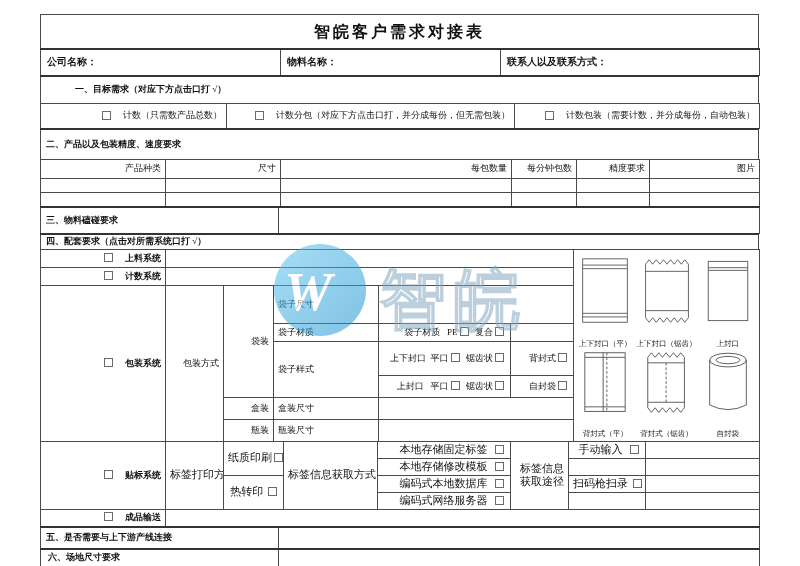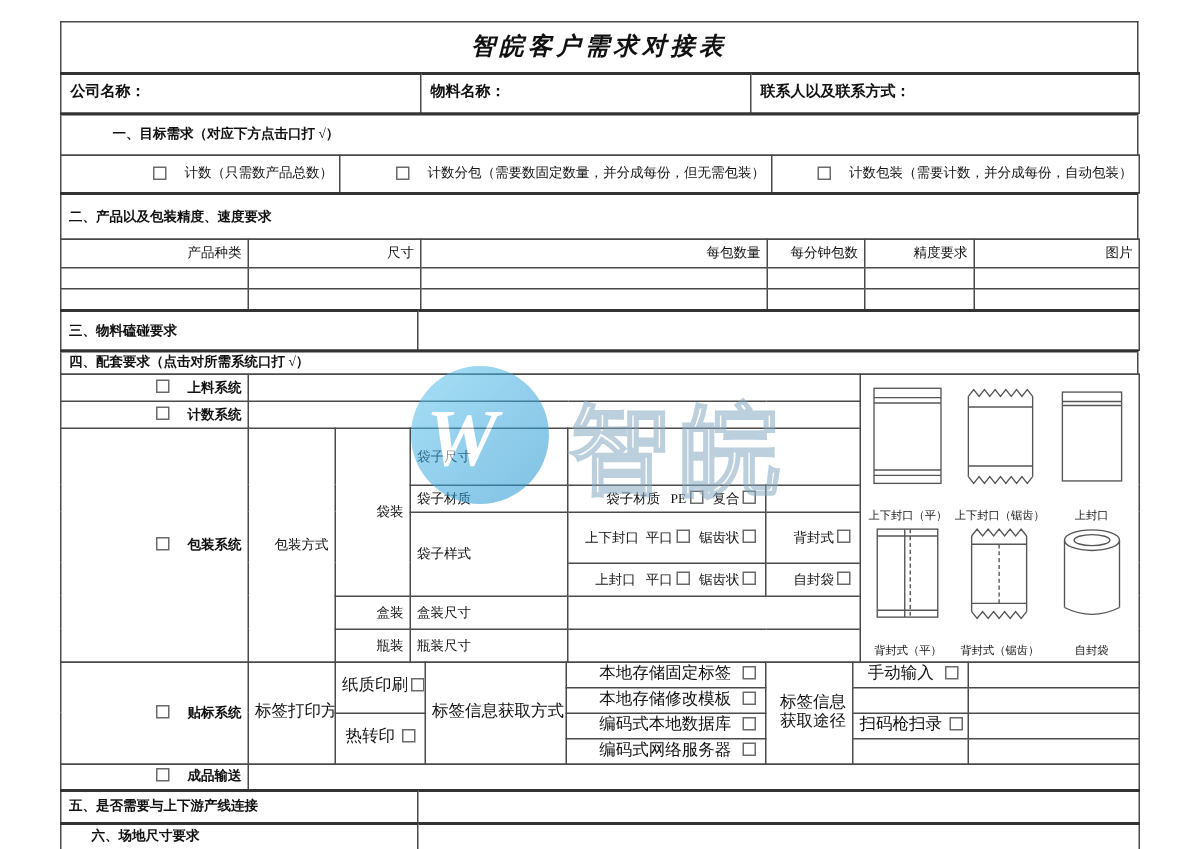--- a/index.html
+++ b/index.html
@@ -1,19 +1,19 @@
 <!DOCTYPE html>
 <html><head>
 <meta charset="utf-8">
 <style>
   html,body{margin:0;padding:0;background:#fff;}
   body{width:800px;height:566px;position:relative;font-family:"Liberation Serif",serif;color:#111;}
   #sheet{position:absolute;left:40px;top:14px;width:719px;}
   table{border-collapse:collapse;table-layout:fixed;width:719px;margin-top:-1px;}
-  table:first-child{margin-top:0;font-style:italic;}
+  table:first-child{margin-top:0;}
   td{border:1px solid #4a4a4a;padding:0 4px;font-size:9px;line-height:1.25;overflow:hidden;white-space:nowrap;vertical-align:middle;background:transparent;}
   .bold{font-weight:bold;}
   .center{text-align:right;}
   .title-cell{font-size:16px;font-weight:bold;text-align:center;letter-spacing:3px;}
   .info-cell{font-size:10px;font-weight:bold;padding-left:6px;}
   .sec{font-weight:bold;font-size:9px;padding-left:5px;border-top:2px solid #333;}
   .secrow td{border-top:2px solid #333;}
   tr.h34 td{height:33px;} tr.h26 td{height:25px;} tr.h27 td{height:26px;padding-left:34px;}
   tr.h25 td{height:24px;} tr.h30 td{height:29px;} tr.h19 td{height:18px;}
   tr.h14 td{height:13px;} tr.h16 td{height:14px;} tr.h18 td{height:17px;}
@@ -67,21 +67,21 @@
 
   <table>
     <colgroup>
         <col style="width:186px">
         <col style="width:288px">
         <col style="width:245px">
       </colgroup>
     <tbody>
         <tr class="h25">
       <td class="center"><span class="cb gap"></span><span>计数（只需数产品总数）</span></td>
-      <td class="center"><span class="cb gap"></span><span>计数分包（需要数固定数量，并分成每份，但无需包装）</span></td>
+      <td class="center"><span class="cb gap"></span><span>计数分包（对应下方点击口打，并分成每份，但无需包装）</span></td>
       <td class="center"><span class="cb gap"></span><span>计数包装（需要计数，并分成每份，自动包装）</span></td>
     </tr>
   </tbody>
     </table>
 
   <table>
     <tbody>
         <tr class="h30">
       <td class="sec">二、产品以及包装精度、速度要求</td>
     </tr>
@@ -355,21 +355,21 @@
   </tbody>
     </table>
 
   <table>
     <colgroup>
         <col style="width:238px">
         <col style="width:481px">
       </colgroup>
     <tbody>
         <tr class="h17 secrow">
-      <td class="bold" style="padding-left:20px">六、场地尺寸要求</td>
+      <td class="bold" style="padding-left:7px">六、场地尺寸要求</td>
       <td></td>
     </tr>
   </tbody>
     </table>
 
   <table>
     <colgroup>
         <col style="width:238px">
         <col style="width:481px">
       </colgroup>

